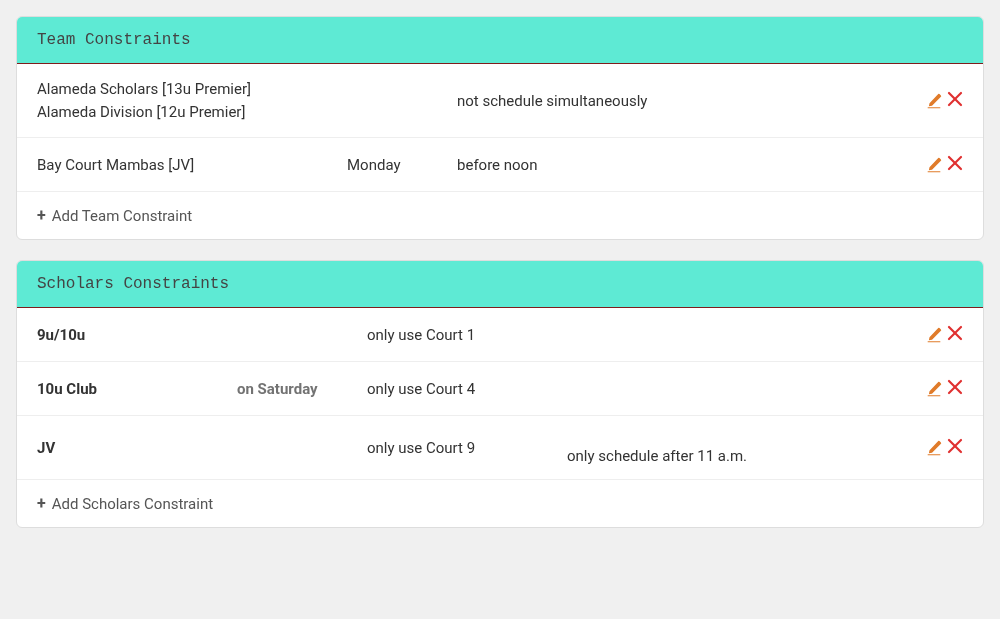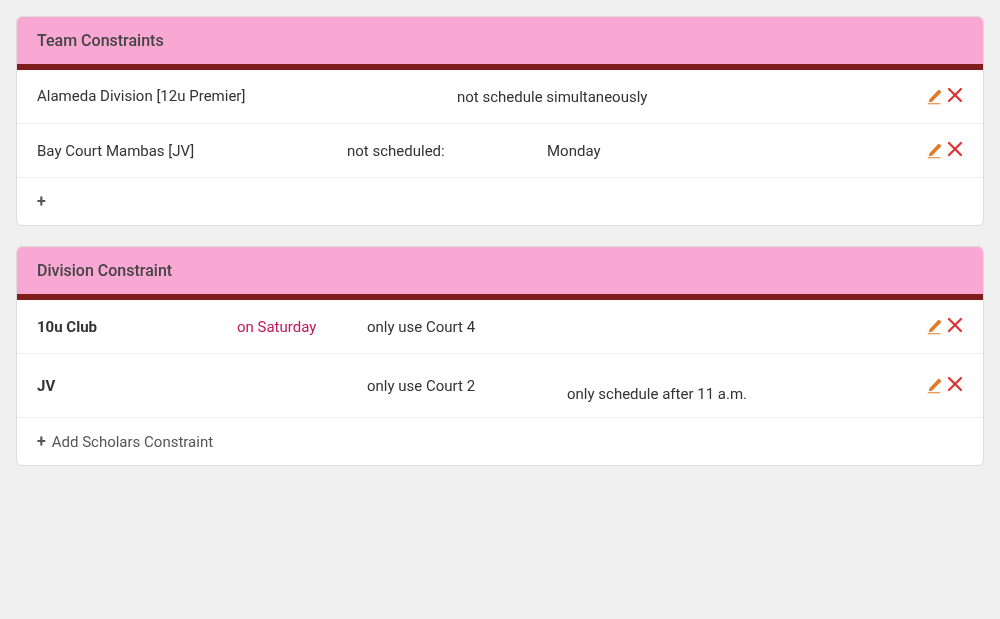--- a/index.html
+++ b/index.html
@@ -16,26 +16,27 @@
 
     .card {
       background: #fff;
       border: 1px solid #ddd;
       border-radius: 6px;
       margin-bottom: 20px;
       overflow: hidden;
     }
 
     .card-header {
-      background: #f9a8d4;
-      border-bottom: 6px solid #7f1d1d;
+      background: #5eead4;
+      border-bottom: 1px solid #7f1d1d;
       padding: 14px 20px;
       font-size: 16px;
       font-weight: 500;
       color: #444;
+      font-family: Liberation Mono, monospace;
     }
 
     .constraint-row {
       display: flex;
       align-items: center;
       padding: 14px 20px;
       border-bottom: 1px solid #eee;
       min-height: 54px;
     }
 
@@ -106,21 +107,22 @@
     
     .div-col-name {
       width: 200px;
       flex-shrink: 0;
       font-weight: 700;
     }
 
     .div-col-day {
       width: 130px;
       flex-shrink: 0;
-      color: #be185d;
+      color: #737373;
+      font-weight: bold;
     }
 
     .div-col-court {
       width: 200px;
       flex-shrink: 0;
     }
 
     .div-col-time {
       flex: 1;
       margin-top: 17px;
@@ -138,20 +140,21 @@
 <body>
 
 <div class="card">
   <div class="card-header">
     <span>Team Constraints</span>
   </div>
 
   <div class="constraint-row">
     <div class="col-team">
       <div class="team-name-multi">
+        <div>Alameda Scholars [13u Premier]</div>
         <div>Alameda Division [12u Premier]</div>
       </div>
     </div>
     <div class="col-detail1"></div>
     <div class="col-detail2">not schedule simultaneously</div>
     <div class="col-actions">
       <span class="action-edit" title="Edit">
         <svg class="edit-svg" viewBox="0 0 20 20" fill="#e07b2a" xmlns="http://www.w3.org/2000/svg">
           <path d="M14.7 2.3a1 1 0 0 1 1.4 0l1.6 1.6a1 1 0 0 1 0 1.4l-9.9 9.9-3.5.7.7-3.5 9.7-10.1z"></path>
           <path d="M3 17h14v1H3z"></path>
@@ -161,48 +164,69 @@
         <svg width="16" height="16" viewBox="0 0 16 16" fill="#e03030" xmlns="http://www.w3.org/2000/svg">
           <line x1="2" y1="2" x2="14" y2="14" stroke="#e03030" stroke-width="2.2" stroke-linecap="round"></line>
           <line x1="14" y1="2" x2="2" y2="14" stroke="#e03030" stroke-width="2.2" stroke-linecap="round"></line>
         </svg>
       </span>
     </div>
   </div>
 
   <div class="constraint-row">
     <div class="col-team">Bay Court Mambas [JV]</div>
-    <div class="col-type">not scheduled:</div>
     <div class="col-detail1">Monday</div>
+    <div class="col-detail2">before noon</div>
     <div class="col-actions">
       <span class="action-edit" title="Edit">
         <svg class="edit-svg" viewBox="0 0 20 20" fill="#e07b2a" xmlns="http://www.w3.org/2000/svg">
           <path d="M14.7 2.3a1 1 0 0 1 1.4 0l1.6 1.6a1 1 0 0 1 0 1.4l-9.9 9.9-3.5.7.7-3.5 9.7-10.1z"></path>
           <path d="M3 17h14v1H3z"></path>
         </svg>
       </span>
       <span class="action-delete" title="Delete">
         <svg width="16" height="16" viewBox="0 0 16 16" fill="#e03030" xmlns="http://www.w3.org/2000/svg">
           <line x1="2" y1="2" x2="14" y2="14" stroke="#e03030" stroke-width="2.2" stroke-linecap="round"></line>
           <line x1="14" y1="2" x2="2" y2="14" stroke="#e03030" stroke-width="2.2" stroke-linecap="round"></line>
         </svg>
       </span>
     </div>
   </div>
 
   <div class="add-row">
     <span class="plus-icon">+</span>
+    <span>Add Team Constraint</span>
   </div>
 </div>
 
 <div class="card">
   <div class="card-header">
-    <span>Division Constraint</span>
-  </div>
-
+    <span>Scholars Constraints</span>
+  </div>
+
+  <div class="constraint-row">
+    <div class="div-col-name">9u/10u</div>
+    <div class="div-col-day"></div>
+    <div class="div-col-court">only use Court 1</div>
+    <div class="div-col-time"></div>
+    <div class="col-actions">
+      <span class="action-edit" title="Edit">
+        <svg class="edit-svg" viewBox="0 0 20 20" fill="#e07b2a" xmlns="http://www.w3.org/2000/svg">
+          <path d="M14.7 2.3a1 1 0 0 1 1.4 0l1.6 1.6a1 1 0 0 1 0 1.4l-9.9 9.9-3.5.7.7-3.5 9.7-10.1z"></path>
+          <path d="M3 17h14v1H3z"></path>
+        </svg>
+      </span>
+      <span class="action-delete" title="Delete">
+        <svg width="16" height="16" viewBox="0 0 16 16" fill="#e03030" xmlns="http://www.w3.org/2000/svg">
+          <line x1="2" y1="2" x2="14" y2="14" stroke="#e03030" stroke-width="2.2" stroke-linecap="round"></line>
+          <line x1="14" y1="2" x2="2" y2="14" stroke="#e03030" stroke-width="2.2" stroke-linecap="round"></line>
+        </svg>
+      </span>
+    </div>
+  </div>
 
   <div class="constraint-row">
     <div class="div-col-name">10u Club</div>
     <div class="div-col-day">on Saturday</div>
     <div class="div-col-court">only use Court 4</div>
     <div class="div-col-time"></div>
     <div class="col-actions">
       <span class="action-edit" title="Edit">
         <svg class="edit-svg" viewBox="0 0 20 20" fill="#e07b2a" xmlns="http://www.w3.org/2000/svg">
           <path d="M14.7 2.3a1 1 0 0 1 1.4 0l1.6 1.6a1 1 0 0 1 0 1.4l-9.9 9.9-3.5.7.7-3.5 9.7-10.1z"></path>
@@ -214,21 +238,21 @@
           <line x1="2" y1="2" x2="14" y2="14" stroke="#e03030" stroke-width="2.2" stroke-linecap="round"></line>
           <line x1="14" y1="2" x2="2" y2="14" stroke="#e03030" stroke-width="2.2" stroke-linecap="round"></line>
         </svg>
       </span>
     </div>
   </div>
 
   <div class="constraint-row">
     <div class="div-col-name">JV</div>
     <div class="div-col-day"></div>
-    <div class="div-col-court">only use Court 2</div>
+    <div class="div-col-court">only use Court 9</div>
     <div class="div-col-time">only schedule after 11 a.m.</div>
     <div class="col-actions">
       <span class="action-edit" title="Edit">
         <svg class="edit-svg" viewBox="0 0 20 20" fill="#e07b2a" xmlns="http://www.w3.org/2000/svg">
           <path d="M14.7 2.3a1 1 0 0 1 1.4 0l1.6 1.6a1 1 0 0 1 0 1.4l-9.9 9.9-3.5.7.7-3.5 9.7-10.1z"></path>
           <path d="M3 17h14v1H3z"></path>
         </svg>
       </span>
       <span class="action-delete" title="Delete">
         <svg width="16" height="16" viewBox="0 0 16 16" fill="#e03030" xmlns="http://www.w3.org/2000/svg">

